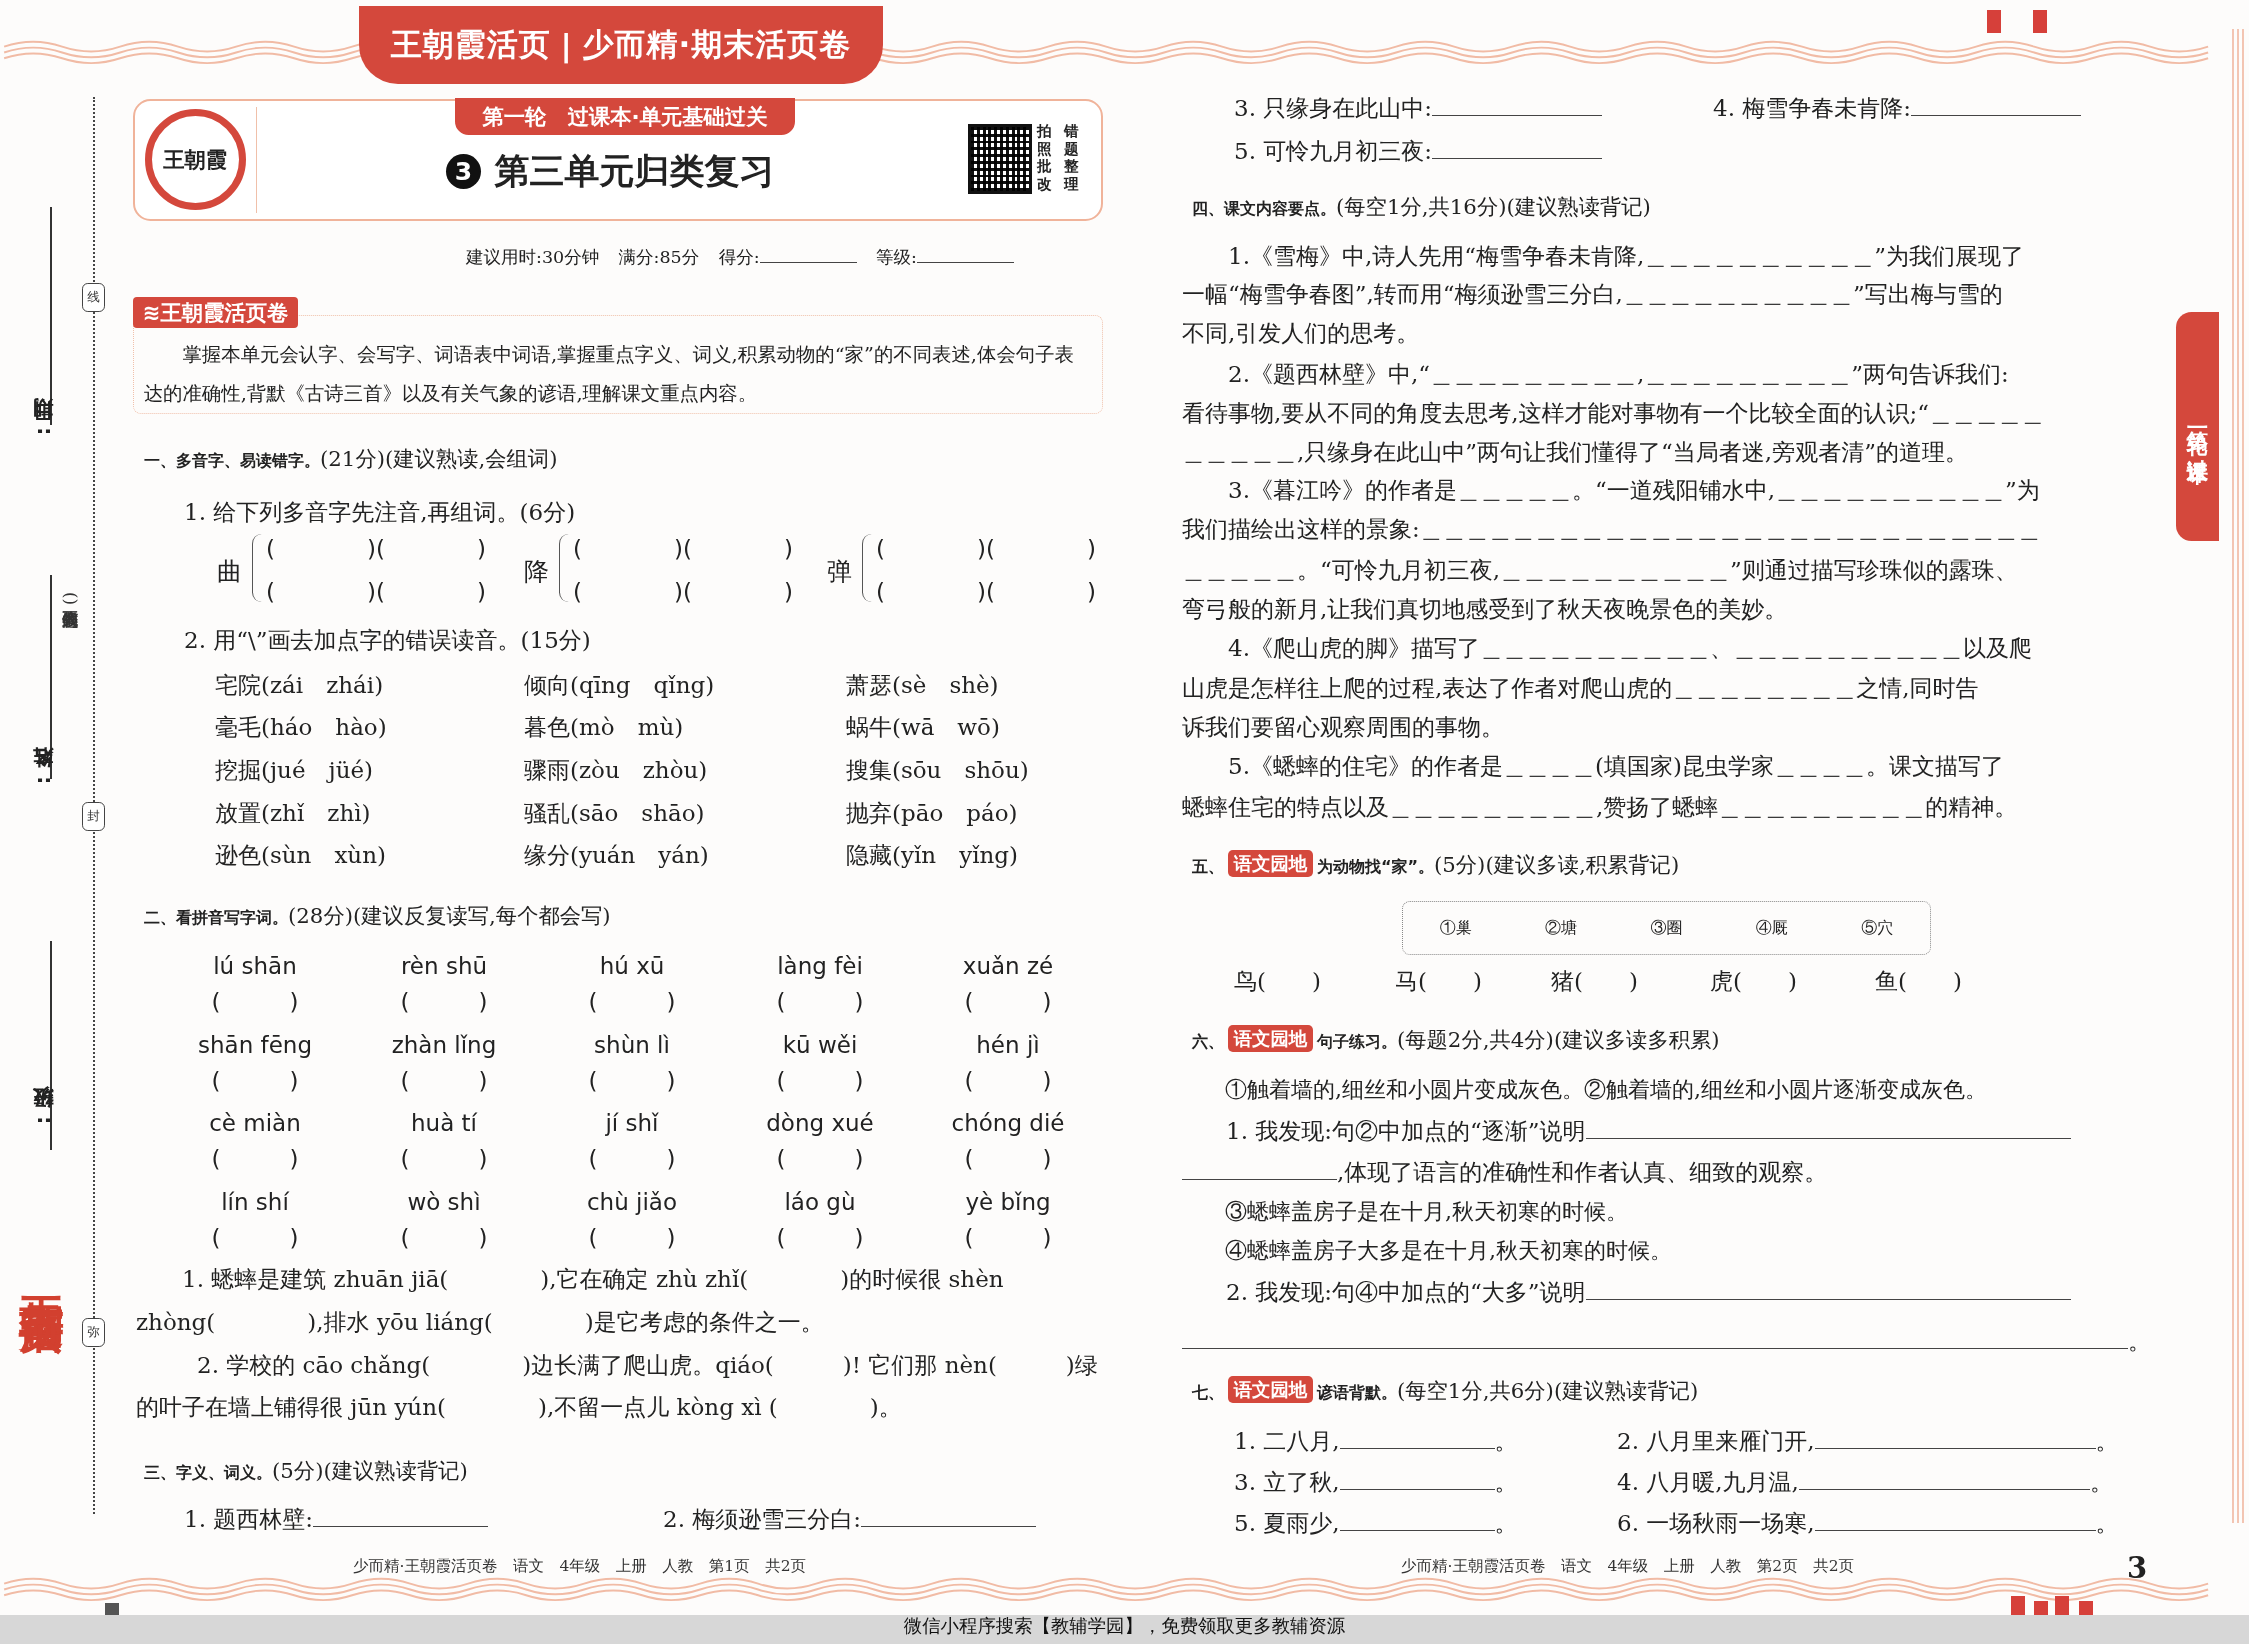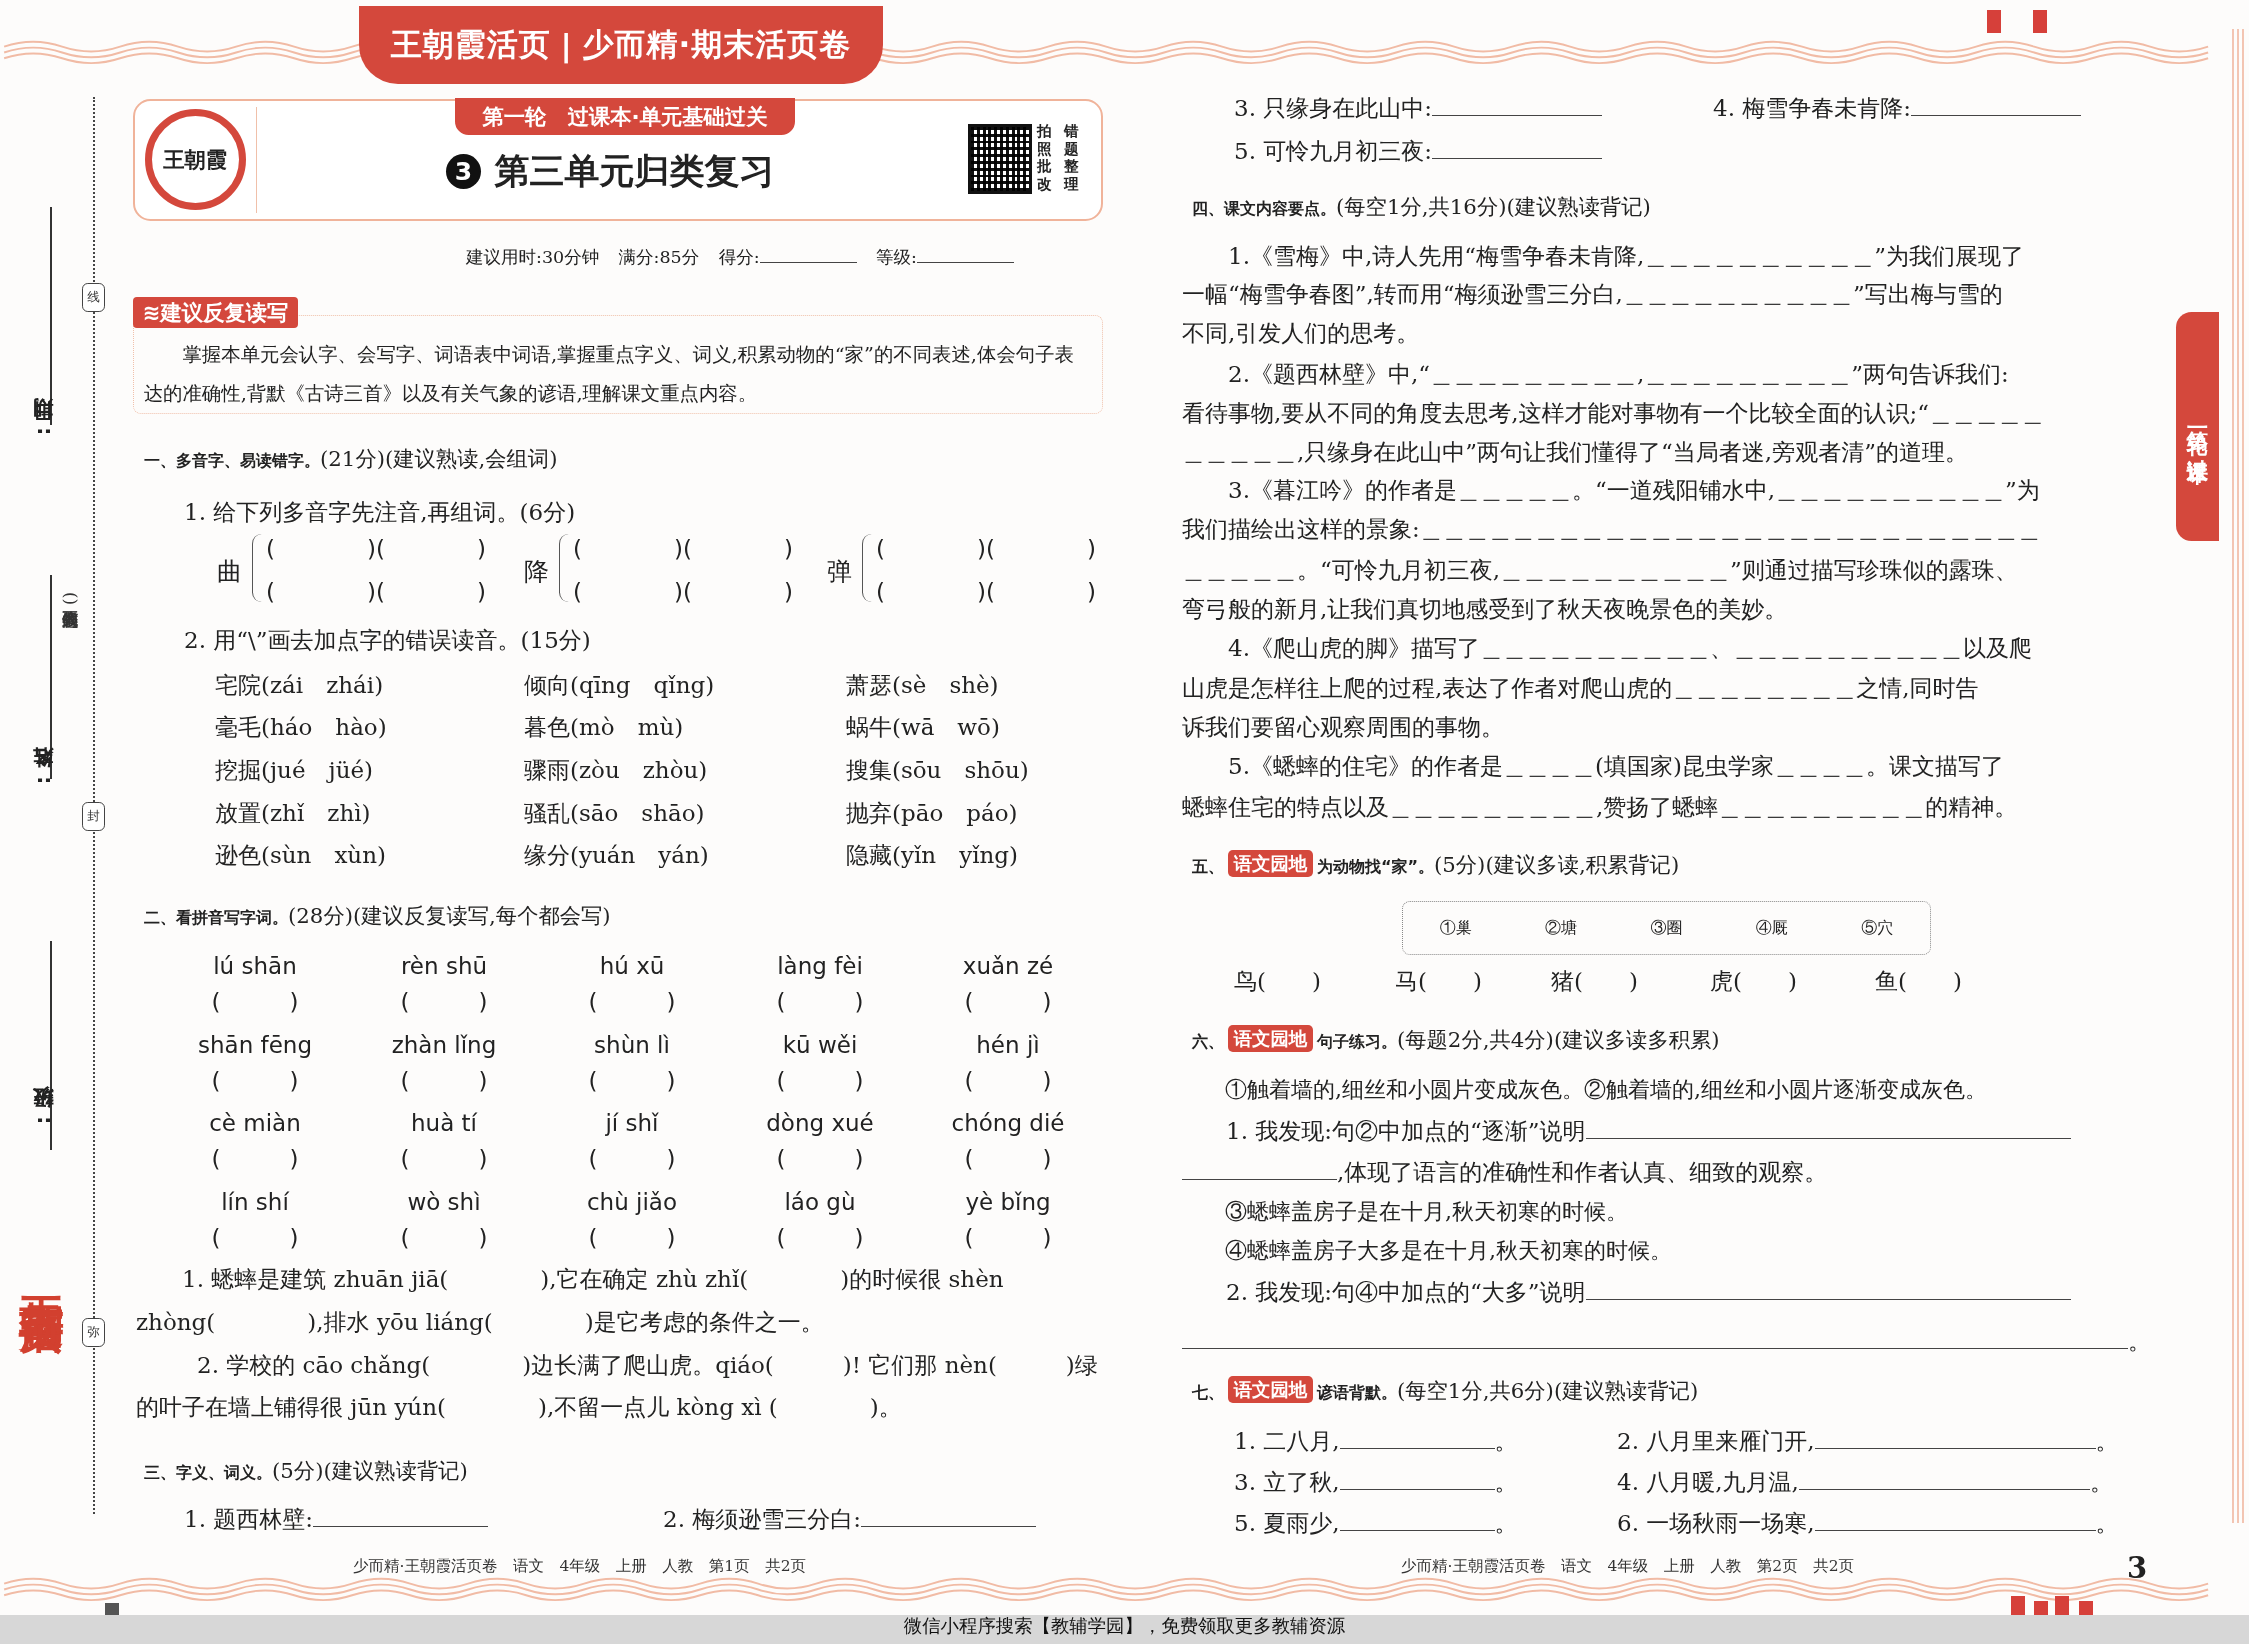--- a/index.html
+++ b/index.html
@@ -158,21 +158,21 @@
 <div class="meta-row">
   <span>建议用时:30分钟</span>
   <span>满分:85分</span>
   <span><span>得分:</span><span class="blank" style="width:97px;"></span></span>
   <span><span>等级:</span><span class="blank" style="width:97px;"></span></span>
 </div>
 
 <div class="review-box">
   <div>　　掌握本单元会认字、会写字、词语表中词语,掌握重点字义、词义,积累动物的“家”的不同表述,体会句子表达的准确性,背默《古诗三首》以及有关气象的谚语,理解课文重点内容。</div>
 </div>
-<div class="review-tag">≋建议反复读写</div>
+<div class="review-tag">≋王朝霞活页卷</div>
 
 <div class="row" style="left:144px; top:444px;">
   <span class="h">一、多音字、易读错字。</span><span class="h-note">(21分)(建议熟读,会组词)</span>
 </div>
 <div class="row" style="left:184px; top:497px;">1. 给下列多音字先注音,再组词。(6分)</div>
 
 <div class="poly" style="left:217px; top:534px; width:291px; height:78px;">
   <span class="ch">曲</span>
   <span class="brace"></span>
   <span class="line" style="top:0;">(　　　　)(　　　　)</span>

